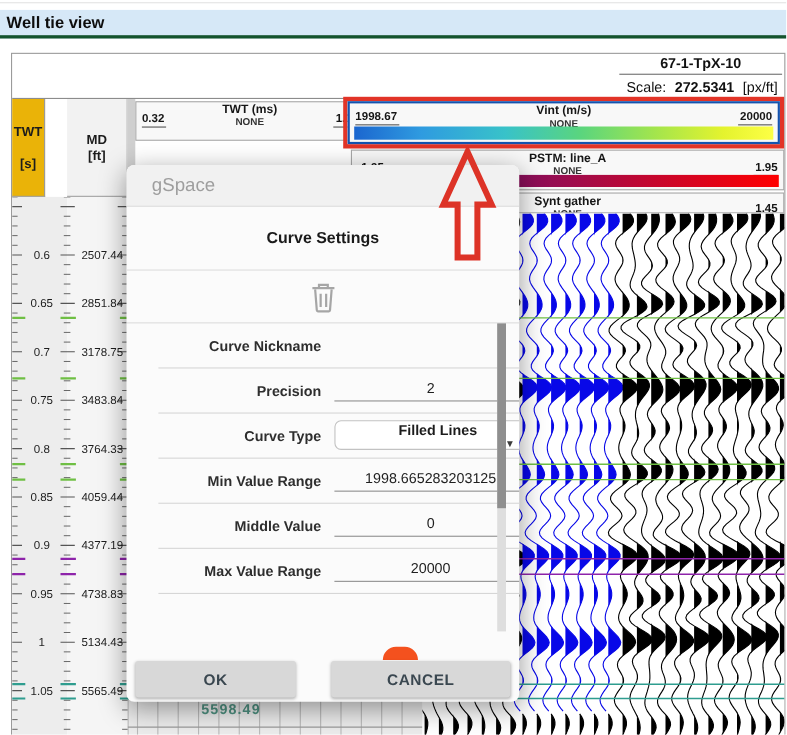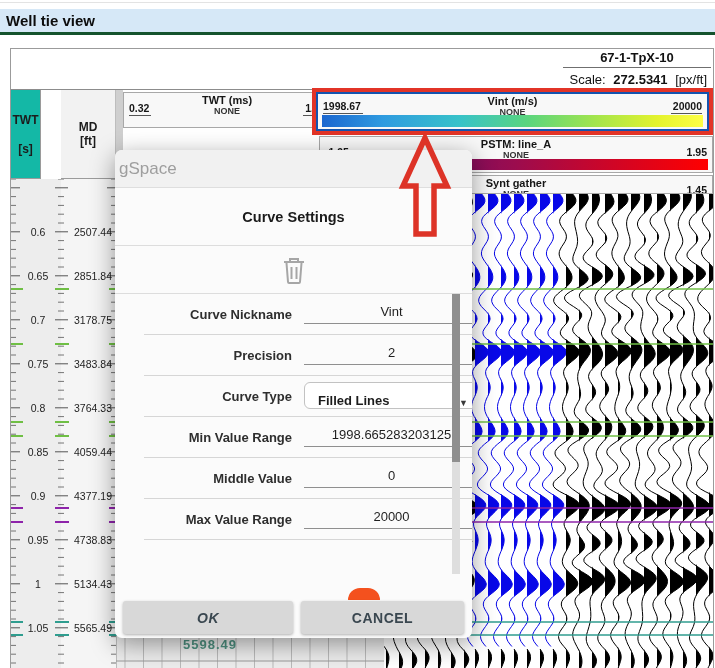--- a/index.html
+++ b/index.html
@@ -12,21 +12,21 @@
   .panel{position:absolute;left:10px;top:48px;width:702px;height:622px;border:1px solid #9b9b9b;background:#fff;overflow:hidden;}
 
   .well-name{position:absolute;right:2px;top:1px;width:148px;text-align:center;font-size:13px;font-weight:bold;color:#111;
              border-bottom:1px solid #6f6f6f;padding-bottom:2px;}
   .scale-row{position:absolute;right:6px;top:23px;font-size:13px;color:#111;}
   .scale-row .sv{font-weight:bold;margin:0 4px;}
   .hdr-bottom{position:absolute;left:0;top:40px;width:100%;height:1px;background:#8c8c8c;}
 
   .col-head{position:absolute;top:41px;height:89px;display:flex;flex-direction:column;align-items:center;justify-content:center;
             font-size:12px;font-weight:bold;color:#1c1c1c;border-bottom:1px solid #9b9b9b;box-sizing:border-box;}
-  .twt-head{left:0;width:30px;background:#14b8a6;border-right:1px solid #9a9a9a;gap:15px;}
+  .twt-head{left:0;width:30px;background:#eab308;border-right:1px solid #9a9a9a;gap:15px;}
   .md-head{left:50px;width:55px;background:#f2f2f2;border-right:1px solid #bdbdbd;}
   .gray-strip{position:absolute;left:105px;top:41px;width:7px;height:89px;background:#cfcfcf;}
 
   .cb-box{position:absolute;box-sizing:border-box;background:#f8f8f8;border:1px solid #a8a8a8;overflow:hidden;}
   .cb-title{position:absolute;left:0;right:0;top:1px;text-align:center;font-size:11px;font-weight:bold;color:#161616;}
   .cb-none{position:absolute;left:0;right:0;top:13px;text-align:center;font-size:9px;font-weight:bold;color:#333;}
   .cb-min{position:absolute;left:5px;top:9px;font-size:10.5px;font-weight:bold;color:#161616;border-bottom:1px solid #555;padding:0 2px 1px 0;}
   .cb-max{position:absolute;right:5px;top:9px;font-size:10.5px;font-weight:bold;color:#161616;border-bottom:1px solid #555;padding:0 0 1px 2px;margin-left:48px;}
   .cb-bar{position:absolute;left:4px;right:4px;bottom:2px;height:12px;}
   .box-twtms{left:112px;top:43px;width:208px;height:36px;}
@@ -42,42 +42,42 @@
   .grid-track{position:absolute;left:105px;top:130px;width:268px;height:492px;background:#ececec;}
   .seis-track{position:absolute;left:373px;top:145px;width:330px;height:477px;background:#fff;}
   .ruler-svg,.grid-svg,.seis-svg{position:absolute;left:0;top:0;}
 
   .teal-note{position:absolute;left:172px;top:588px;font-size:13px;font-weight:bold;letter-spacing:1px;color:#4f9181;z-index:5;}
 
   
   .dialog{position:absolute;left:115px;top:150px;width:357px;height:488px;background:#fbfbfb;border-radius:7px;
           box-shadow:0 6px 24px rgba(0,0,0,.4);z-index:40;overflow:hidden;}
   .dlg-titlebar{position:absolute;left:0;top:0;width:100%;height:37px;background:#f1f1f1;border-bottom:1px solid #dedede;}
-  .dlg-titlebar span{display:block;padding-left:4px;line-height:37px;font-size:17px;color:#9e9e9e;}
+  .dlg-titlebar span{display:block;padding-left:23px;line-height:37px;font-size:17px;color:#9e9e9e;}
   .dlg-heading{position:absolute;left:0;top:38px;width:100%;height:57px;border-bottom:1px solid #ddd;
                display:flex;align-items:center;justify-content:center;font-size:14.5px;font-weight:bold;color:#1a1a1a;}
   .dlg-trashrow{position:absolute;left:0;top:96px;width:100%;height:47px;border-bottom:1px solid #ddd;
                 display:flex;align-items:center;justify-content:center;}
   .trash-btn{cursor:pointer;line-height:0;}
   .dlg-fields{position:absolute;left:0;top:144px;width:100%;padding-left:29px;}
   .field-row{position:relative;height:40px;border-bottom:1px solid #d6d6d6;display:flex;align-items:center;}
   .field-label{width:148px;text-align:right;font-weight:bold;font-size:13px;color:#2e2e2e;}
   .field-value{position:absolute;left:160px;top:10px;width:175px;text-align:center;font-size:13px;color:#1f1f1f;
                border-bottom:1px solid #8f8f8f;padding-bottom:4px;}
   .field-dropdown{position:absolute;left:160px;top:6px;width:175px;height:27px;background:#fff;border:1px solid #c2c2c2;
-                  border-radius:6px;display:flex;align-items:flex-end;box-sizing:border-box;}
+                  border-radius:6px;display:flex;align-items:center;box-sizing:border-box;flex-direction:column;}
   .field-dropdown .dd-text{padding-left:13px;font-size:13px;font-weight:bold;color:#1c1c1c;}
   .field-dropdown .dd-caret{margin-left:auto;padding-right:10px;font-size:9px;color:#3a3a3a;}
   .dlg-scroll{position:absolute;left:337px;top:144px;width:8px;height:280px;background:#dedede;}
   .dlg-scroll .thumb{width:8px;height:168px;background:#8f8f8f;}
   .orange-peek{position:absolute;left:233px;top:438px;width:32px;height:12px;background:#f4511e;border-radius:16px 16px 0 0;}
   .dlg-btn{position:absolute;top:451px;height:33px;background:#d8d8d8;border:none;border-radius:3px;
            font-family:"Liberation Sans",sans-serif;font-size:14px;font-weight:bold;color:#3a4750;letter-spacing:.5px;
            box-shadow:0 1px 3px rgba(0,0,0,.3);cursor:pointer;}
-  .btn-ok{left:8px;width:170px;font-style:italic;}
+  .btn-ok{left:8px;width:146px;}
   .btn-cancel{left:186px;width:163px;}
 
   .arrow-svg{position:absolute;left:395px;top:130px;z-index:60;}
 </style>
 </head>
 <body>
 
 <div class="page">
   <div class="topline"></div>
 
@@ -469,21 +469,20 @@
             <path d="M5.5 8 L7 27 Q7.1 28 8 28 H18 Q18.9 28 19 27 L20.5 8"></path>
             <path d="M10.5 12 V24"></path>
               <path d="M15.5 12 V24"></path>
           </g>
         </svg>
       </span>
     </div>
     <div class="dlg-fields" id="dlg-fields">
         <div class="field-row">
           <div class="field-label">Curve Nickname</div>
-          <div class="field-value">Vint</div>
         </div>
         <div class="field-row">
           <div class="field-label">Precision</div>
           <div class="field-value">2</div>
         </div>
         <div class="field-row">
           <div class="field-label">Curve Type</div>
           <div class="field-dropdown">
             <span class="dd-text">Filled Lines</span>
             <span class="dd-caret">▼</span>

